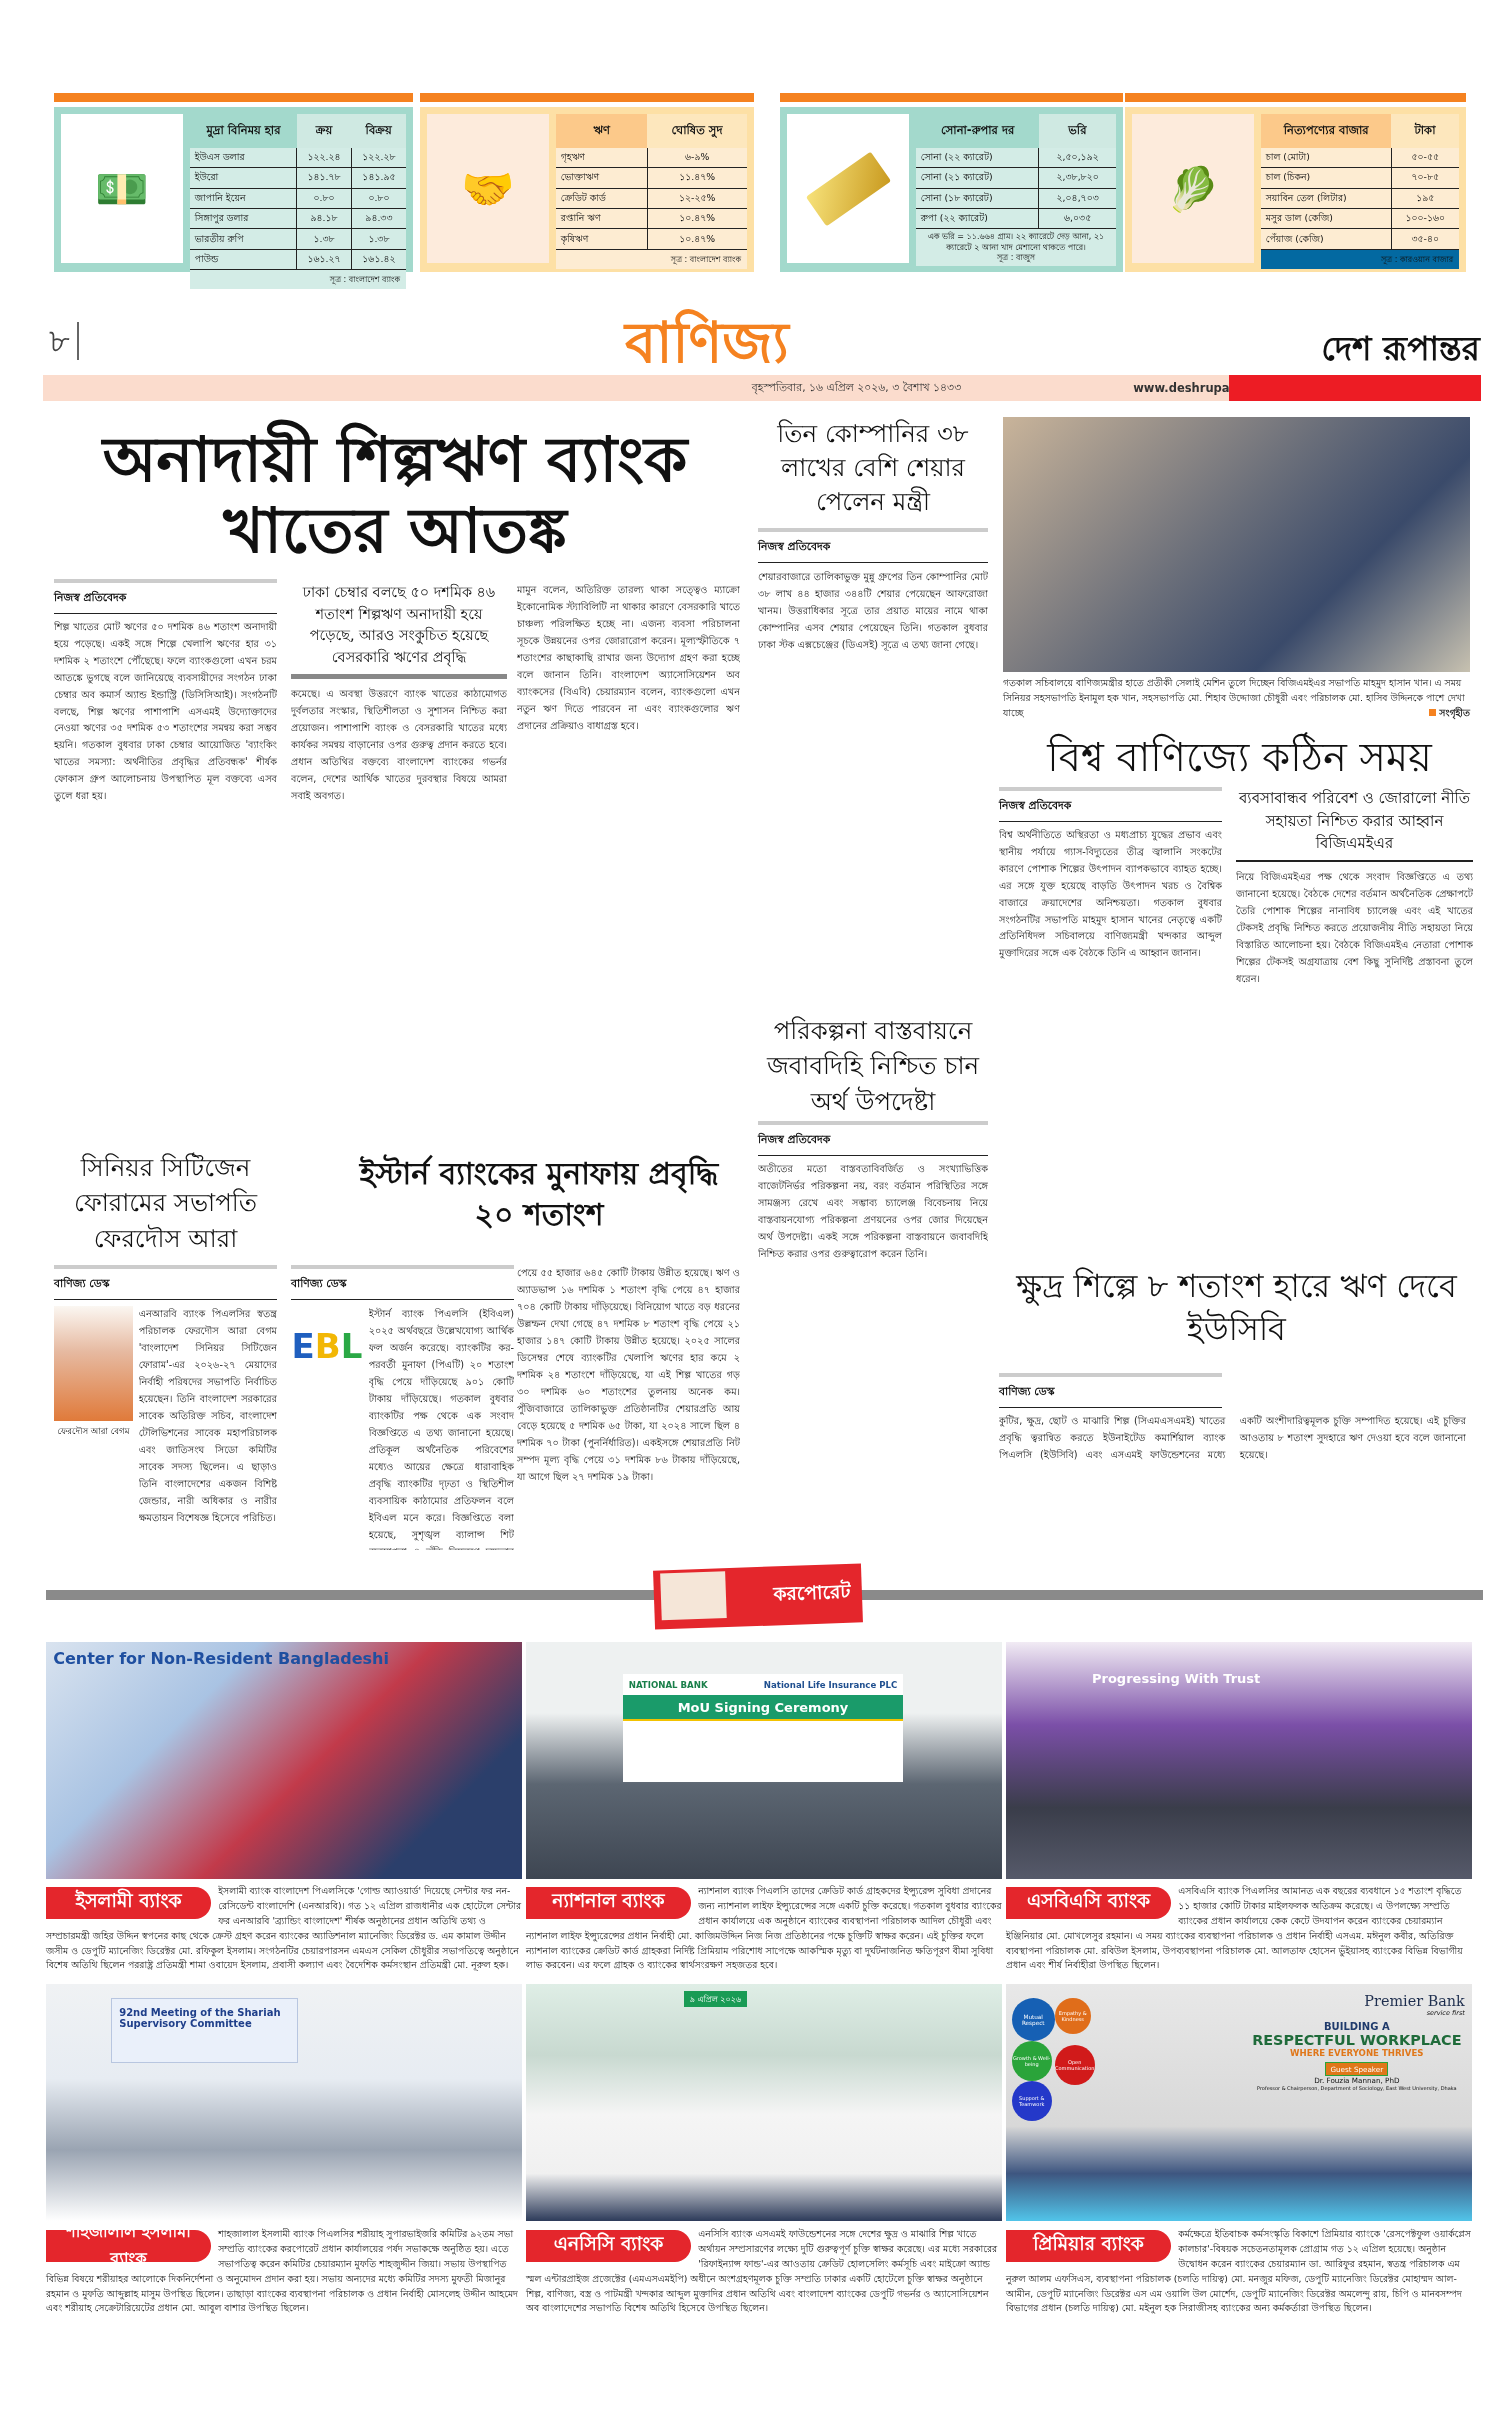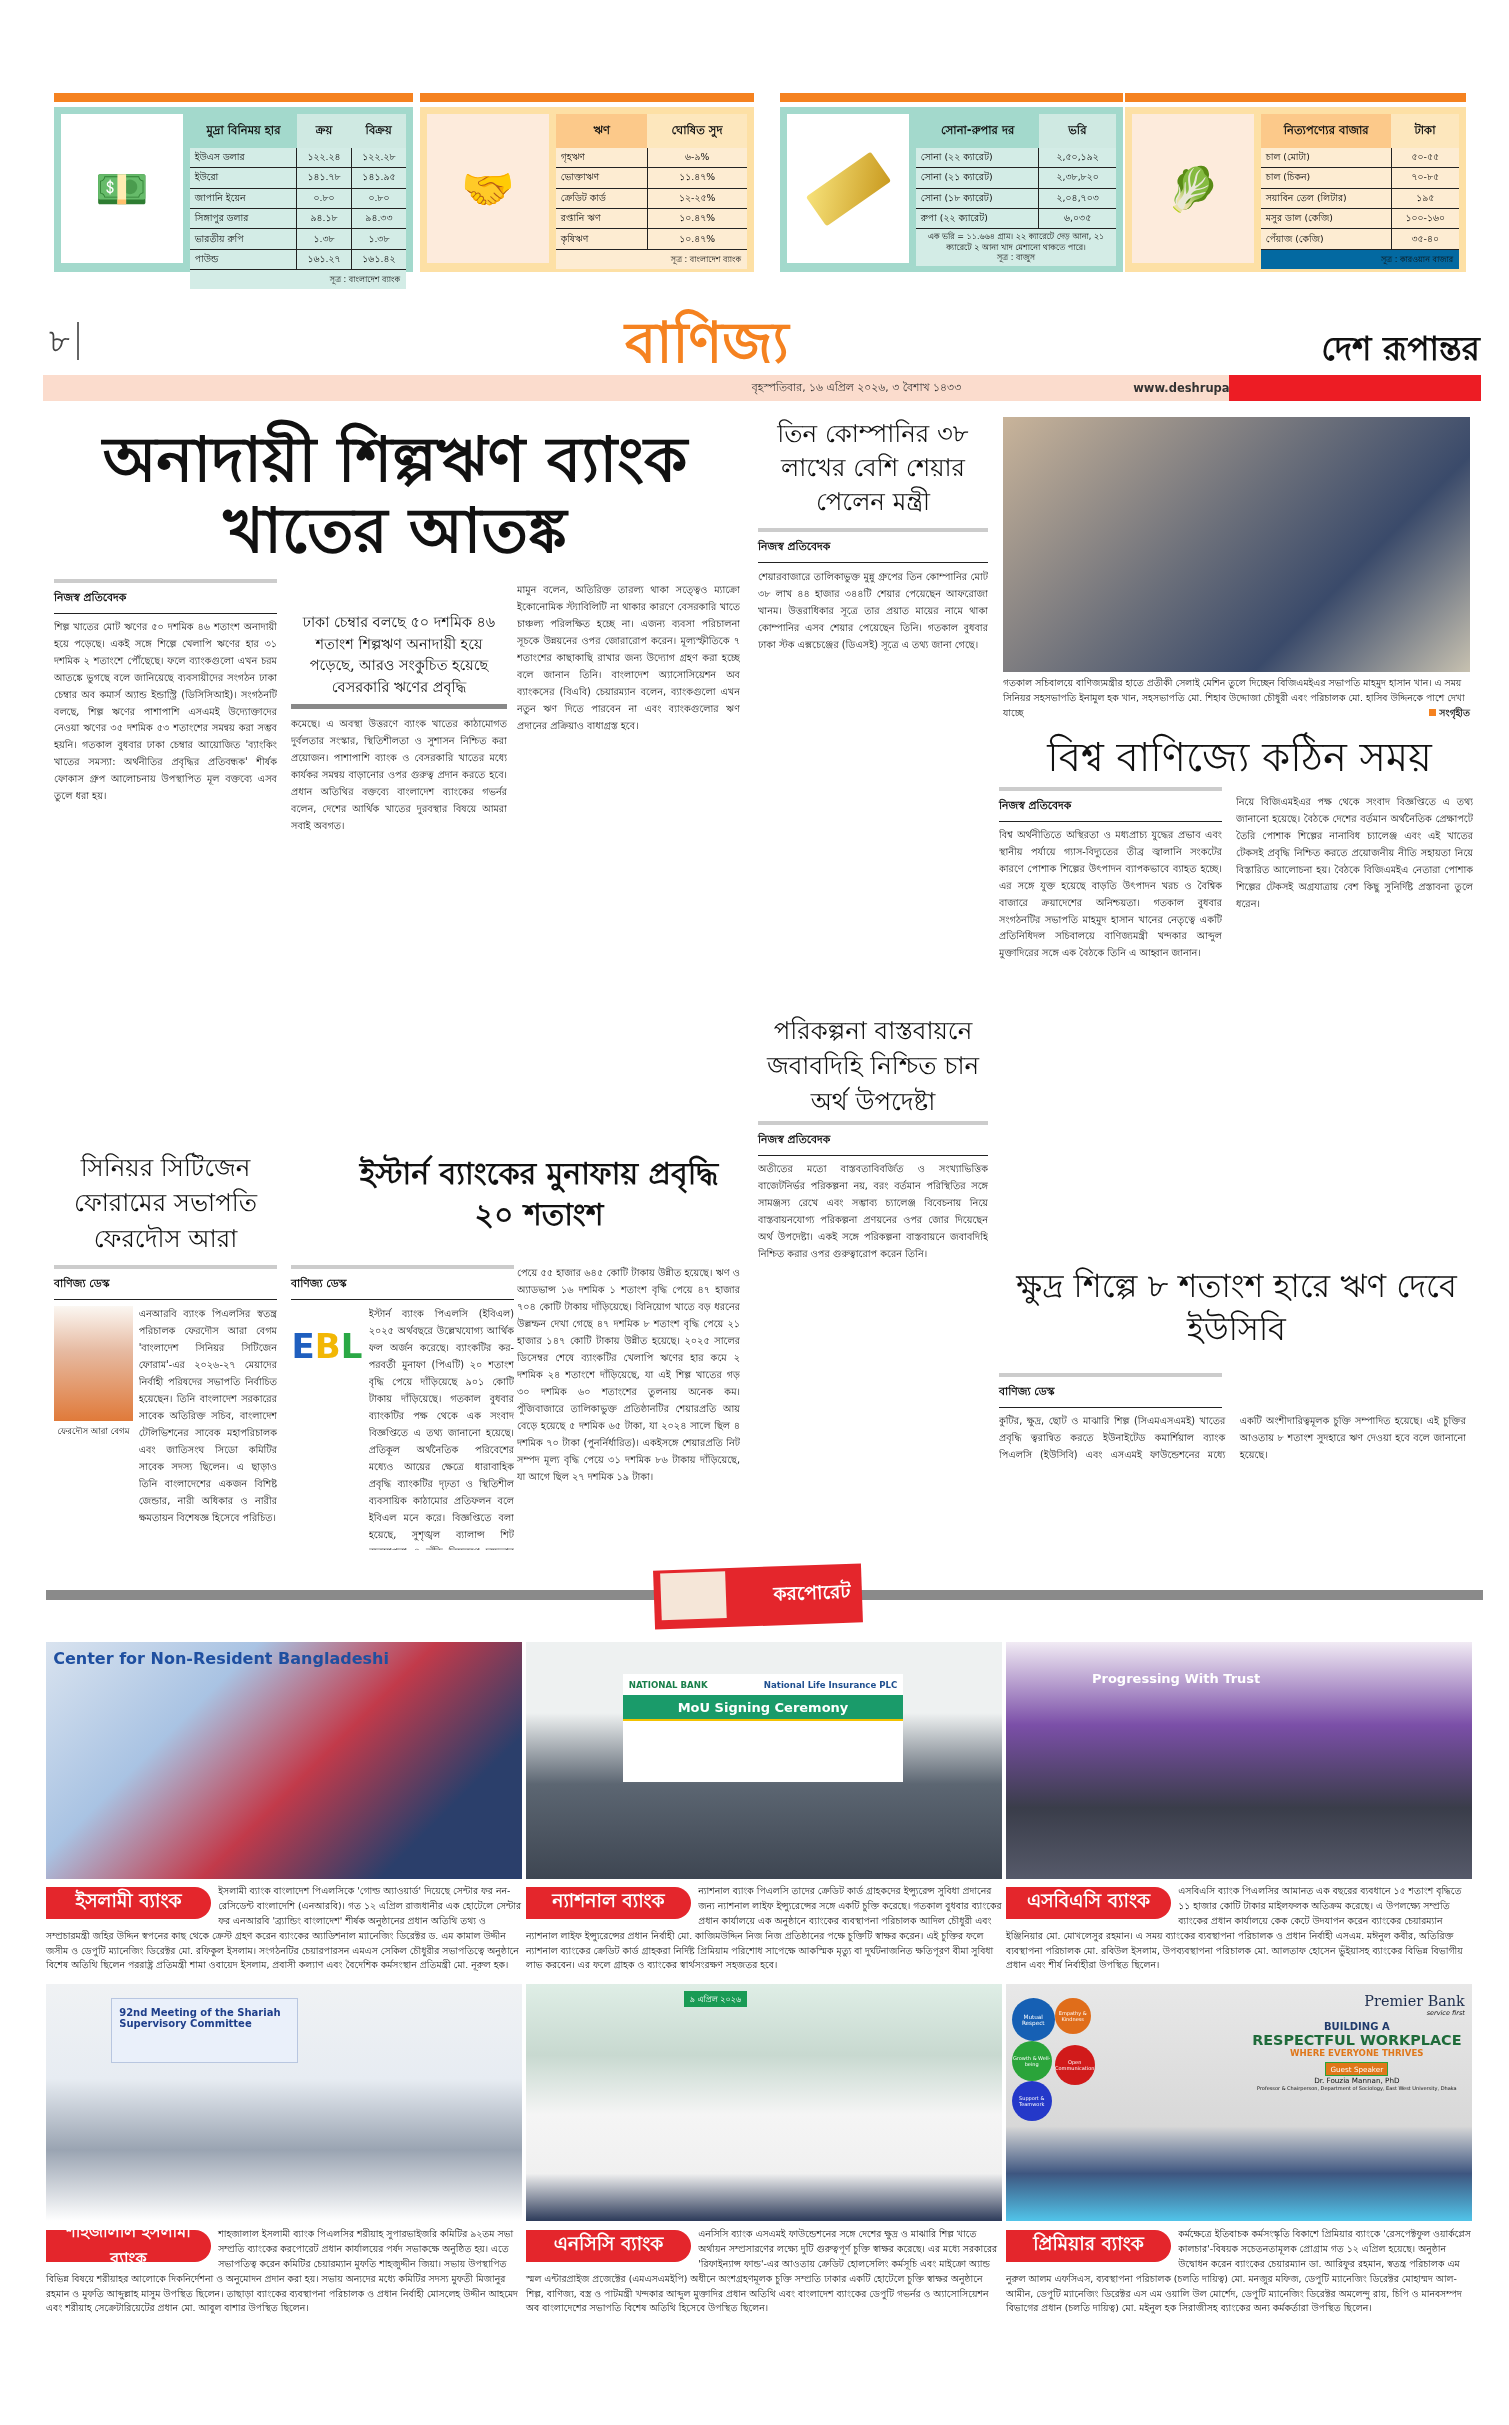--- a/index.html
+++ b/index.html
@@ -222,21 +222,21 @@
   <span class="soc">deshrupantor</span>
 </div>
 <div class="abs redblock"></div>
 
 <div class="abs h-huge" style="left:50px;top:424px;width:690px;font-size:62px;">অনাদায়ী শিল্পঋণ ব্যাংক খাতের আতঙ্ক</div>
 <div class="abs" style="left:54px;top:579px;width:223px;">
   <div class="byline">নিজস্ব প্রতিবেদক</div>
   <div class="body" style="margin-top:4.3px;height:503px;overflow:hidden;">শিল্প খাতের মোট ঋণের ৫০ দশমিক ৪৬ শতাংশ অনাদায়ী হয়ে পড়েছে। একই সঙ্গে শিল্পে খেলাপি ঋণের হার ৩১ দশমিক ২ শতাংশে পৌঁছেছে। ফলে ব্যাংকগুলো এখন চরম আতঙ্কে ভুগছে বলে জানিয়েছে ব্যবসায়ীদের সংগঠন ঢাকা চেম্বার অব কমার্স অ্যান্ড ইন্ডাস্ট্রি (ডিসিসিআই)। সংগঠনটি বলছে, শিল্প ঋণের পাশাপাশি এসএমই উদ্যোক্তাদের নেওয়া ঋণের ৩৫ দশমিক ৫৩ শতাংশের সমন্বয় করা সম্ভব হয়নি। গতকাল বুধবার ঢাকা চেম্বার আয়োজিত 'ব্যাংকিং খাতের সমস্যা: অর্থনীতির প্রবৃদ্ধির প্রতিবন্ধক' শীর্ষক ফোকাস গ্রুপ আলোচনায় উপস্থাপিত মূল বক্তব্যে এসব তুলে ধরা হয়।</div>
 </div>
 <div class="abs" style="left:291px;top:582px;width:216px;">
-  <div style="font-size:14.4px;text-align:center;line-height:1.5;padding-bottom:5.7px;border-bottom:5.7px solid #888;margin-top:30px;">ঢাকা চেম্বার বলছে ৫০ দশমিক ৪৬ শতাংশ শিল্পঋণ অনাদায়ী হয়ে পড়েছে, আরও সংকুচিত হয়েছে বেসরকারি ঋণের প্রবৃদ্ধি</div>
+  <div style="font-size:14.4px;text-align:center;line-height:1.5;padding-bottom:5.7px;border-bottom:5.7px solid #888;">ঢাকা চেম্বার বলছে ৫০ দশমিক ৪৬ শতাংশ শিল্পঋণ অনাদায়ী হয়ে পড়েছে, আরও সংকুচিত হয়েছে বেসরকারি ঋণের প্রবৃদ্ধি</div>
   <div class="body" style="margin-top:7.2px;height:410px;overflow:hidden;">কমেছে। এ অবস্থা উত্তরণে ব্যাংক খাতের কাঠামোগত দুর্বলতার সংস্কার, স্থিতিশীলতা ও সুশাসন নিশ্চিত করা প্রয়োজন। পাশাপাশি ব্যাংক ও বেসরকারি খাতের মধ্যে কার্যকর সমন্বয় বাড়ানোর ওপর গুরুত্ব প্রদান করতে হবে। প্রধান অতিথির বক্তব্যে বাংলাদেশ ব্যাংকের গভর্নর বলেন, দেশের আর্থিক খাতের দুরবস্থার বিষয়ে আমরা সবাই অবগত।</div>
 </div>
 <div class="abs" style="left:517px;top:582px;width:223px;">
   <div class="body" style="height:532px;overflow:hidden;">মামুন বলেন, অতিরিক্ত তারল্য থাকা সত্ত্বেও ম্যাক্রো ইকোনোমিক স্ট্যাবিলিটি না থাকার কারণে বেসরকারি খাতে চাঞ্চল্য পরিলক্ষিত হচ্ছে না। এজন্য ব্যবসা পরিচালনা সূচকে উন্নয়নের ওপর জোরারোপ করেন। মূল্যস্ফীতিকে ৭ শতাংশের কাছাকাছি রাখার জন্য উদ্যোগ গ্রহণ করা হচ্ছে বলে জানান তিনি। বাংলাদেশ অ্যাসোসিয়েশন অব ব্যাংকসের (বিএবি) চেয়ারম্যান বলেন, ব্যাংকগুলো এখন নতুন ঋণ দিতে পারবেন না এবং ব্যাংকগুলোর ঋণ প্রদানের প্রক্রিয়াও বাধাগ্রস্ত হবে।</div>
 </div>
 
 <div class="abs h-huge" style="left:758px;top:417px;width:230px;font-size:24.4px;font-weight:normal;line-height:1.4;">তিন কোম্পানির ৩৮ লাখের বেশি শেয়ার পেলেন মন্ত্রী</div>
 <div class="abs" style="left:758px;top:528px;width:230px;">
   <div class="byline">নিজস্ব প্রতিবেদক</div>
   <div style="display:flex;gap:5.7px;margin-top:5.7px;">
@@ -249,20 +249,21 @@
   <span>গতকাল সচিবালয়ে বাণিজ্যমন্ত্রীর হাতে প্রতীকী সেলাই মেশিন তুলে দিচ্ছেন বিজিএমইএর সভাপতি মাহমুদ হাসান খান। এ সময় সিনিয়র সহসভাপতি ইনামুল হক খান, সহসভাপতি মো. শিহাব উদ্দোজা চৌধুরী এবং পরিচালক মো. হাসিব উদ্দিনকে পাশে দেখা যাচ্ছে</span>
   <span style="float:right;font-weight:bold;"><span style="display:inline-block;width:7.2px;height:7.2px;background:#f58220;margin-right:2.9px;"></span><span>সংগৃহীত</span></span>
 </div>
 
 <div class="abs" style="left:1006px;top:726px;width:467px;font-size:40px;text-align:center;">বিশ্ব বাণিজ্যে কঠিন সময়</div>
 <div class="abs" style="left:999px;top:787px;width:223px;">
   <div class="byline">নিজস্ব প্রতিবেদক</div>
   <div class="body" style="margin-top:4.3px;height:431px;overflow:hidden;">বিশ্ব অর্থনীতিতে অস্থিরতা ও মধ্যপ্রাচ্য যুদ্ধের প্রভাব এবং স্থানীয় পর্যায়ে গ্যাস-বিদ্যুতের তীব্র জ্বালানি সংকটের কারণে পোশাক শিল্পের উৎপাদন ব্যাপকভাবে ব্যাহত হচ্ছে। এর সঙ্গে যুক্ত হয়েছে বাড়তি উৎপাদন খরচ ও বৈশ্বিক বাজারে ক্রয়াদেশের অনিশ্চয়তা। গতকাল বুধবার সংগঠনটির সভাপতি মাহমুদ হাসান খানের নেতৃত্বে একটি প্রতিনিধিদল সচিবালয়ে বাণিজ্যমন্ত্রী খন্দকার আব্দুল মুক্তাদিরের সঙ্গে এক বৈঠকে তিনি এ আহ্বান জানান।</div>
 </div>
 <div class="abs" style="left:1236px;top:787px;width:237px;">
+  <div style="font-size:15px;text-align:center;line-height:1.5;padding-bottom:5.7px;border-bottom:2.9px solid #222;">ব্যবসাবান্ধব পরিবেশ ও জোরালো নীতি সহায়তা নিশ্চিত করার আহ্বান বিজিএমইএর</div>
   <div class="body" style="margin-top:7.2px;height:352px;overflow:hidden;">নিয়ে বিজিএমইএর পক্ষ থেকে সংবাদ বিজ্ঞপ্তিতে এ তথ্য জানানো হয়েছে। বৈঠকে দেশের বর্তমান অর্থনৈতিক প্রেক্ষাপটে তৈরি পোশাক শিল্পের নানাবিধ চ্যালেঞ্জ এবং এই খাতের টেকসই প্রবৃদ্ধি নিশ্চিত করতে প্রয়োজনীয় নীতি সহায়তা নিয়ে বিস্তারিত আলোচনা হয়। বৈঠকে বিজিএমইএ নেতারা পোশাক শিল্পের টেকসই অগ্রযাত্রায় বেশ কিছু সুনির্দিষ্ট প্রস্তাবনা তুলে ধরেন।</div>
 </div>
 
 <div class="abs" style="left:758px;top:1013px;width:230px;font-size:24.4px;text-align:center;line-height:1.45;">পরিকল্পনা বাস্তবায়নে জবাবদিহি নিশ্চিত চান অর্থ উপদেষ্টা</div>
 <div class="abs" style="left:758px;top:1121px;width:230px;">
   <div class="byline">নিজস্ব প্রতিবেদক</div>
   <div class="body" style="margin-top:4.3px;height:388px;overflow:hidden;">অতীতের মতো বাস্তবতাবিবর্জিত ও সংখ্যাভিত্তিক বাজেটনির্ভর পরিকল্পনা নয়, বরং বর্তমান পরিস্থিতির সঙ্গে সামঞ্জস্য রেখে এবং সম্ভাব্য চ্যালেঞ্জ বিবেচনায় নিয়ে বাস্তবায়নযোগ্য পরিকল্পনা প্রণয়নের ওপর জোর দিয়েছেন অর্থ উপদেষ্টা। একই সঙ্গে পরিকল্পনা বাস্তবায়নে জবাবদিহি নিশ্চিত করার ওপর গুরুত্বারোপ করেন তিনি।</div>
 </div>
 
 <div class="abs" style="left:1003px;top:1265px;width:467px;font-size:32px;text-align:center;line-height:1.35;">ক্ষুদ্র শিল্পে ৮ শতাংশ হারে ঋণ দেবে ইউসিবি</div>

